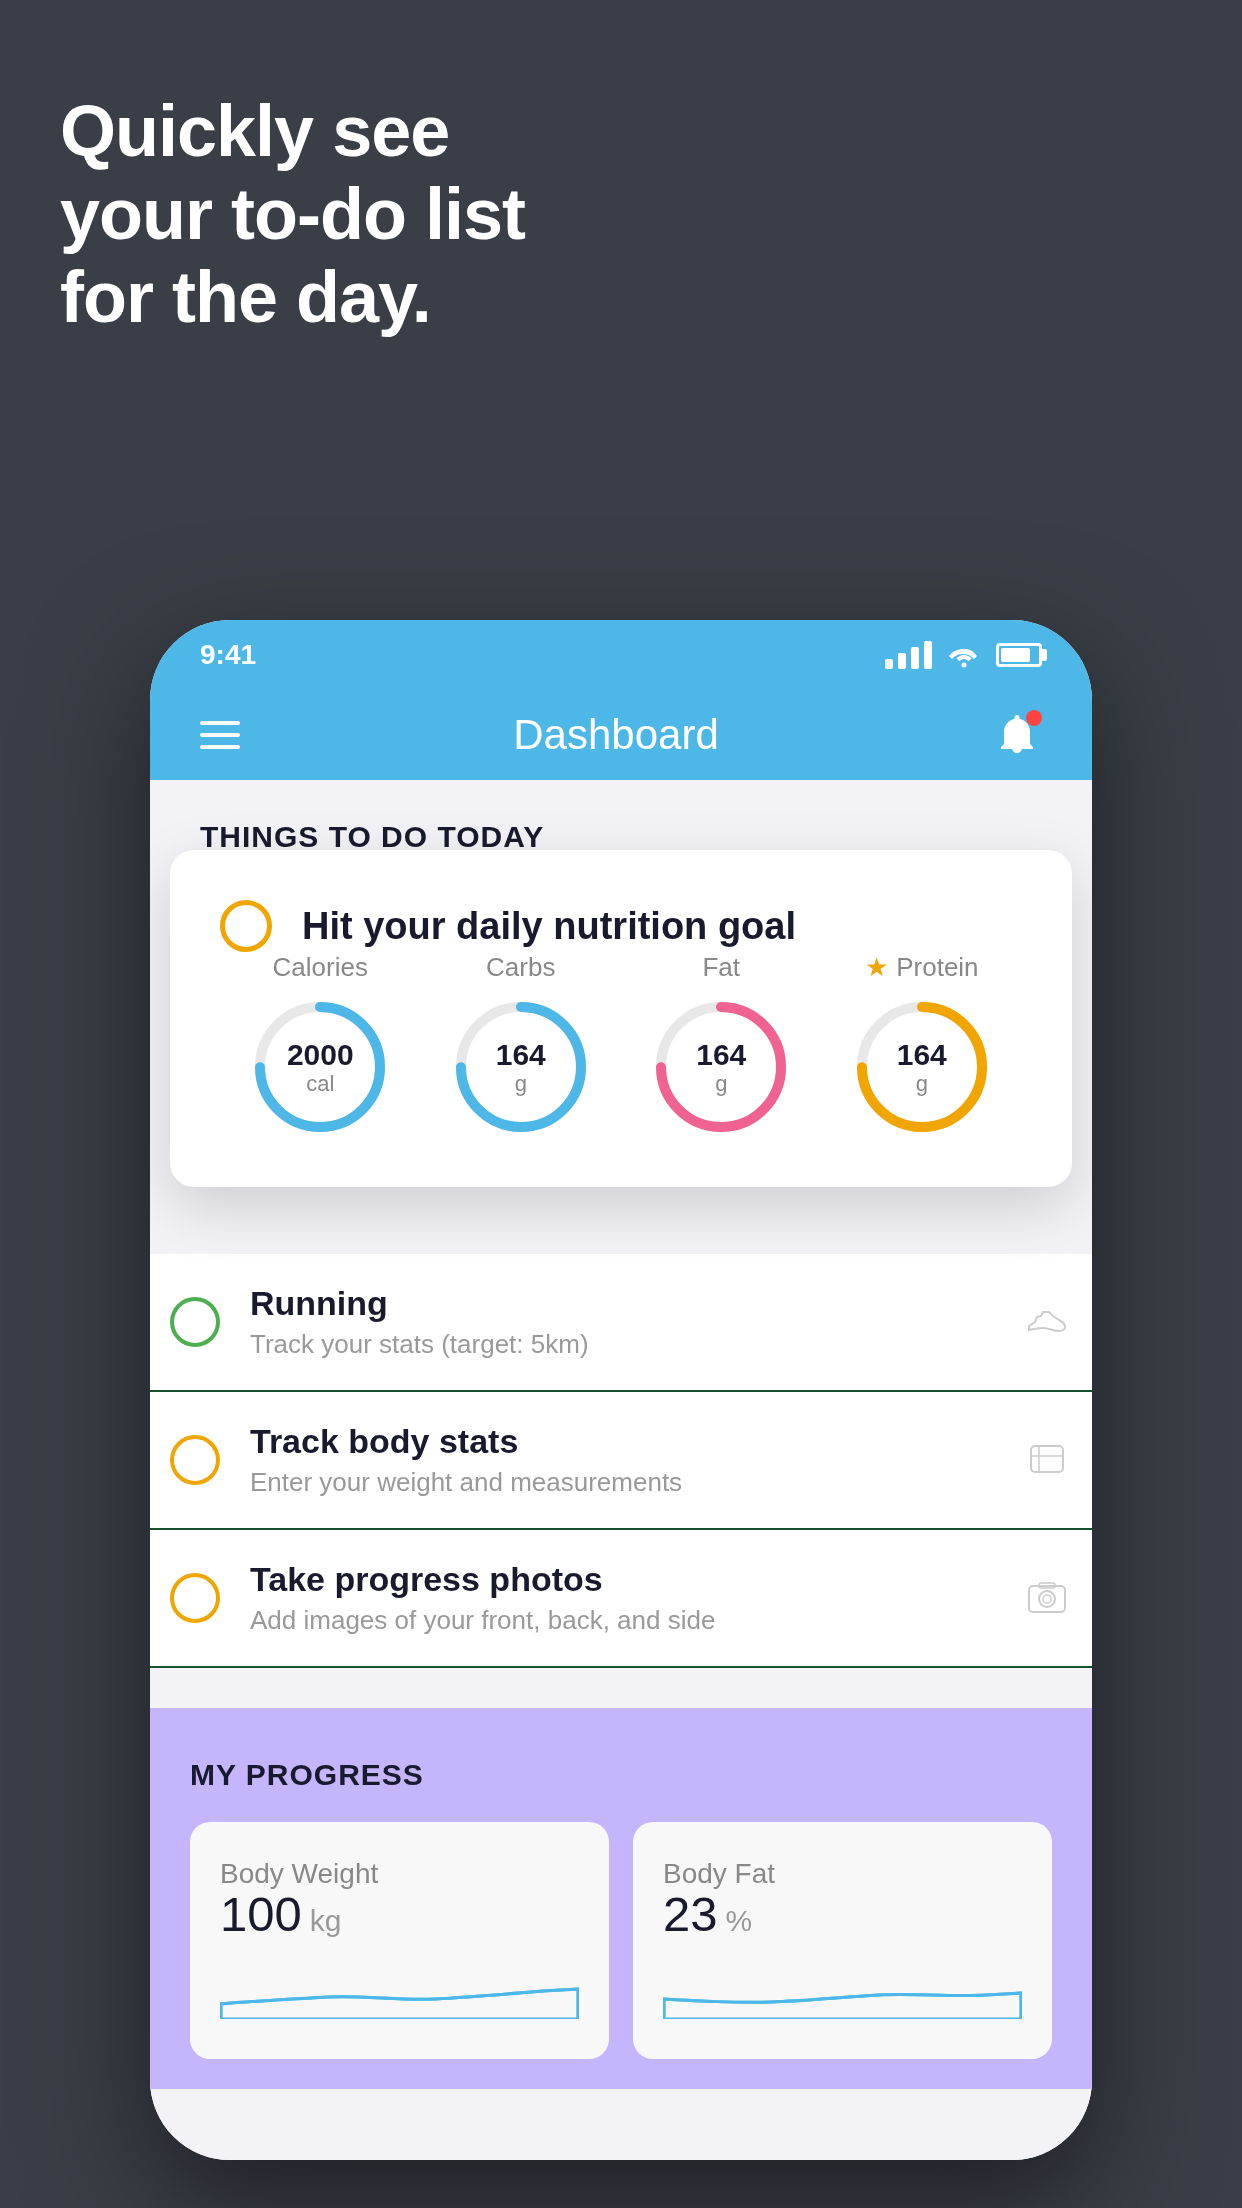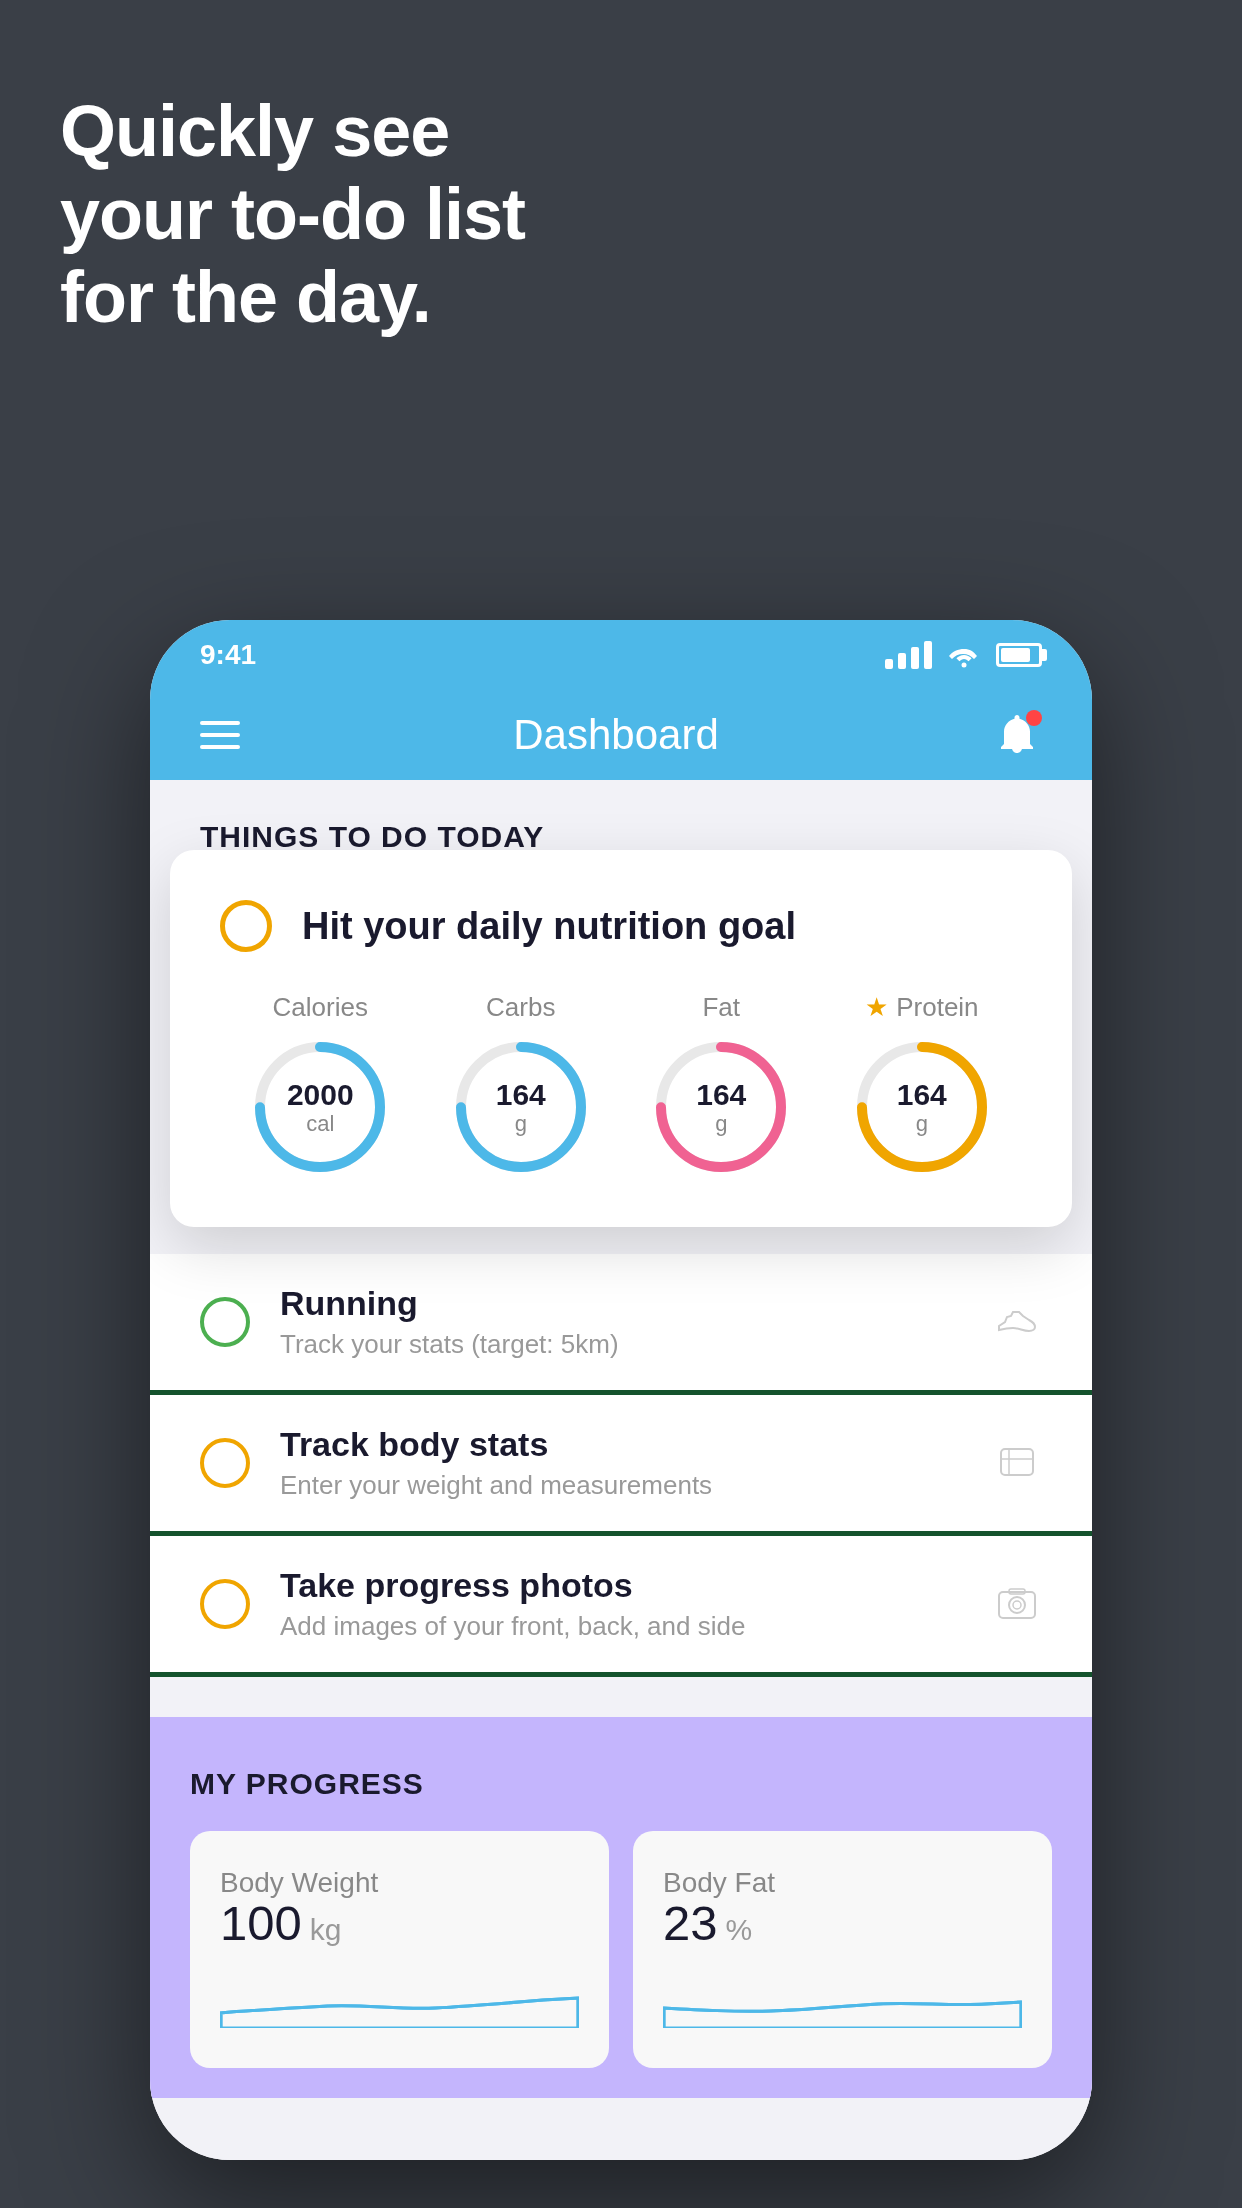--- a/index.html
+++ b/index.html
@@ -193,21 +193,20 @@
       border-radius: 24px;
       padding: 50px 50px 50px;
       box-shadow: 0 20px 60px rgba(0,0,0,0.15);
       z-index: 10;
     }
 
     .card-header {
       display: flex;
       align-items: center;
       gap: 30px;
-      margin-bottom: 40px;
     }
 
     .circle-checkbox {
       width: 52px;
       height: 52px;
       border: 5px solid #f0a500;
       border-radius: 50%;
       flex-shrink: 0;
     }
 
@@ -315,22 +314,22 @@
 
     
     .list-container {
       background: white;
       margin-top: 380px;
     }
 
     .list-item {
       display: flex;
       align-items: center;
-      padding: 30px 50px;
-      border-bottom: 5px solid #14532d;
+      padding: 30px 20px;
+      border-bottom: 2px solid #14532d;
       gap: 30px;
     }
 
     .list-item-circle {
       width: 50px;
       height: 50px;
       border-radius: 50%;
       border: 4px solid #f0a500;
       flex-shrink: 0;
     }

